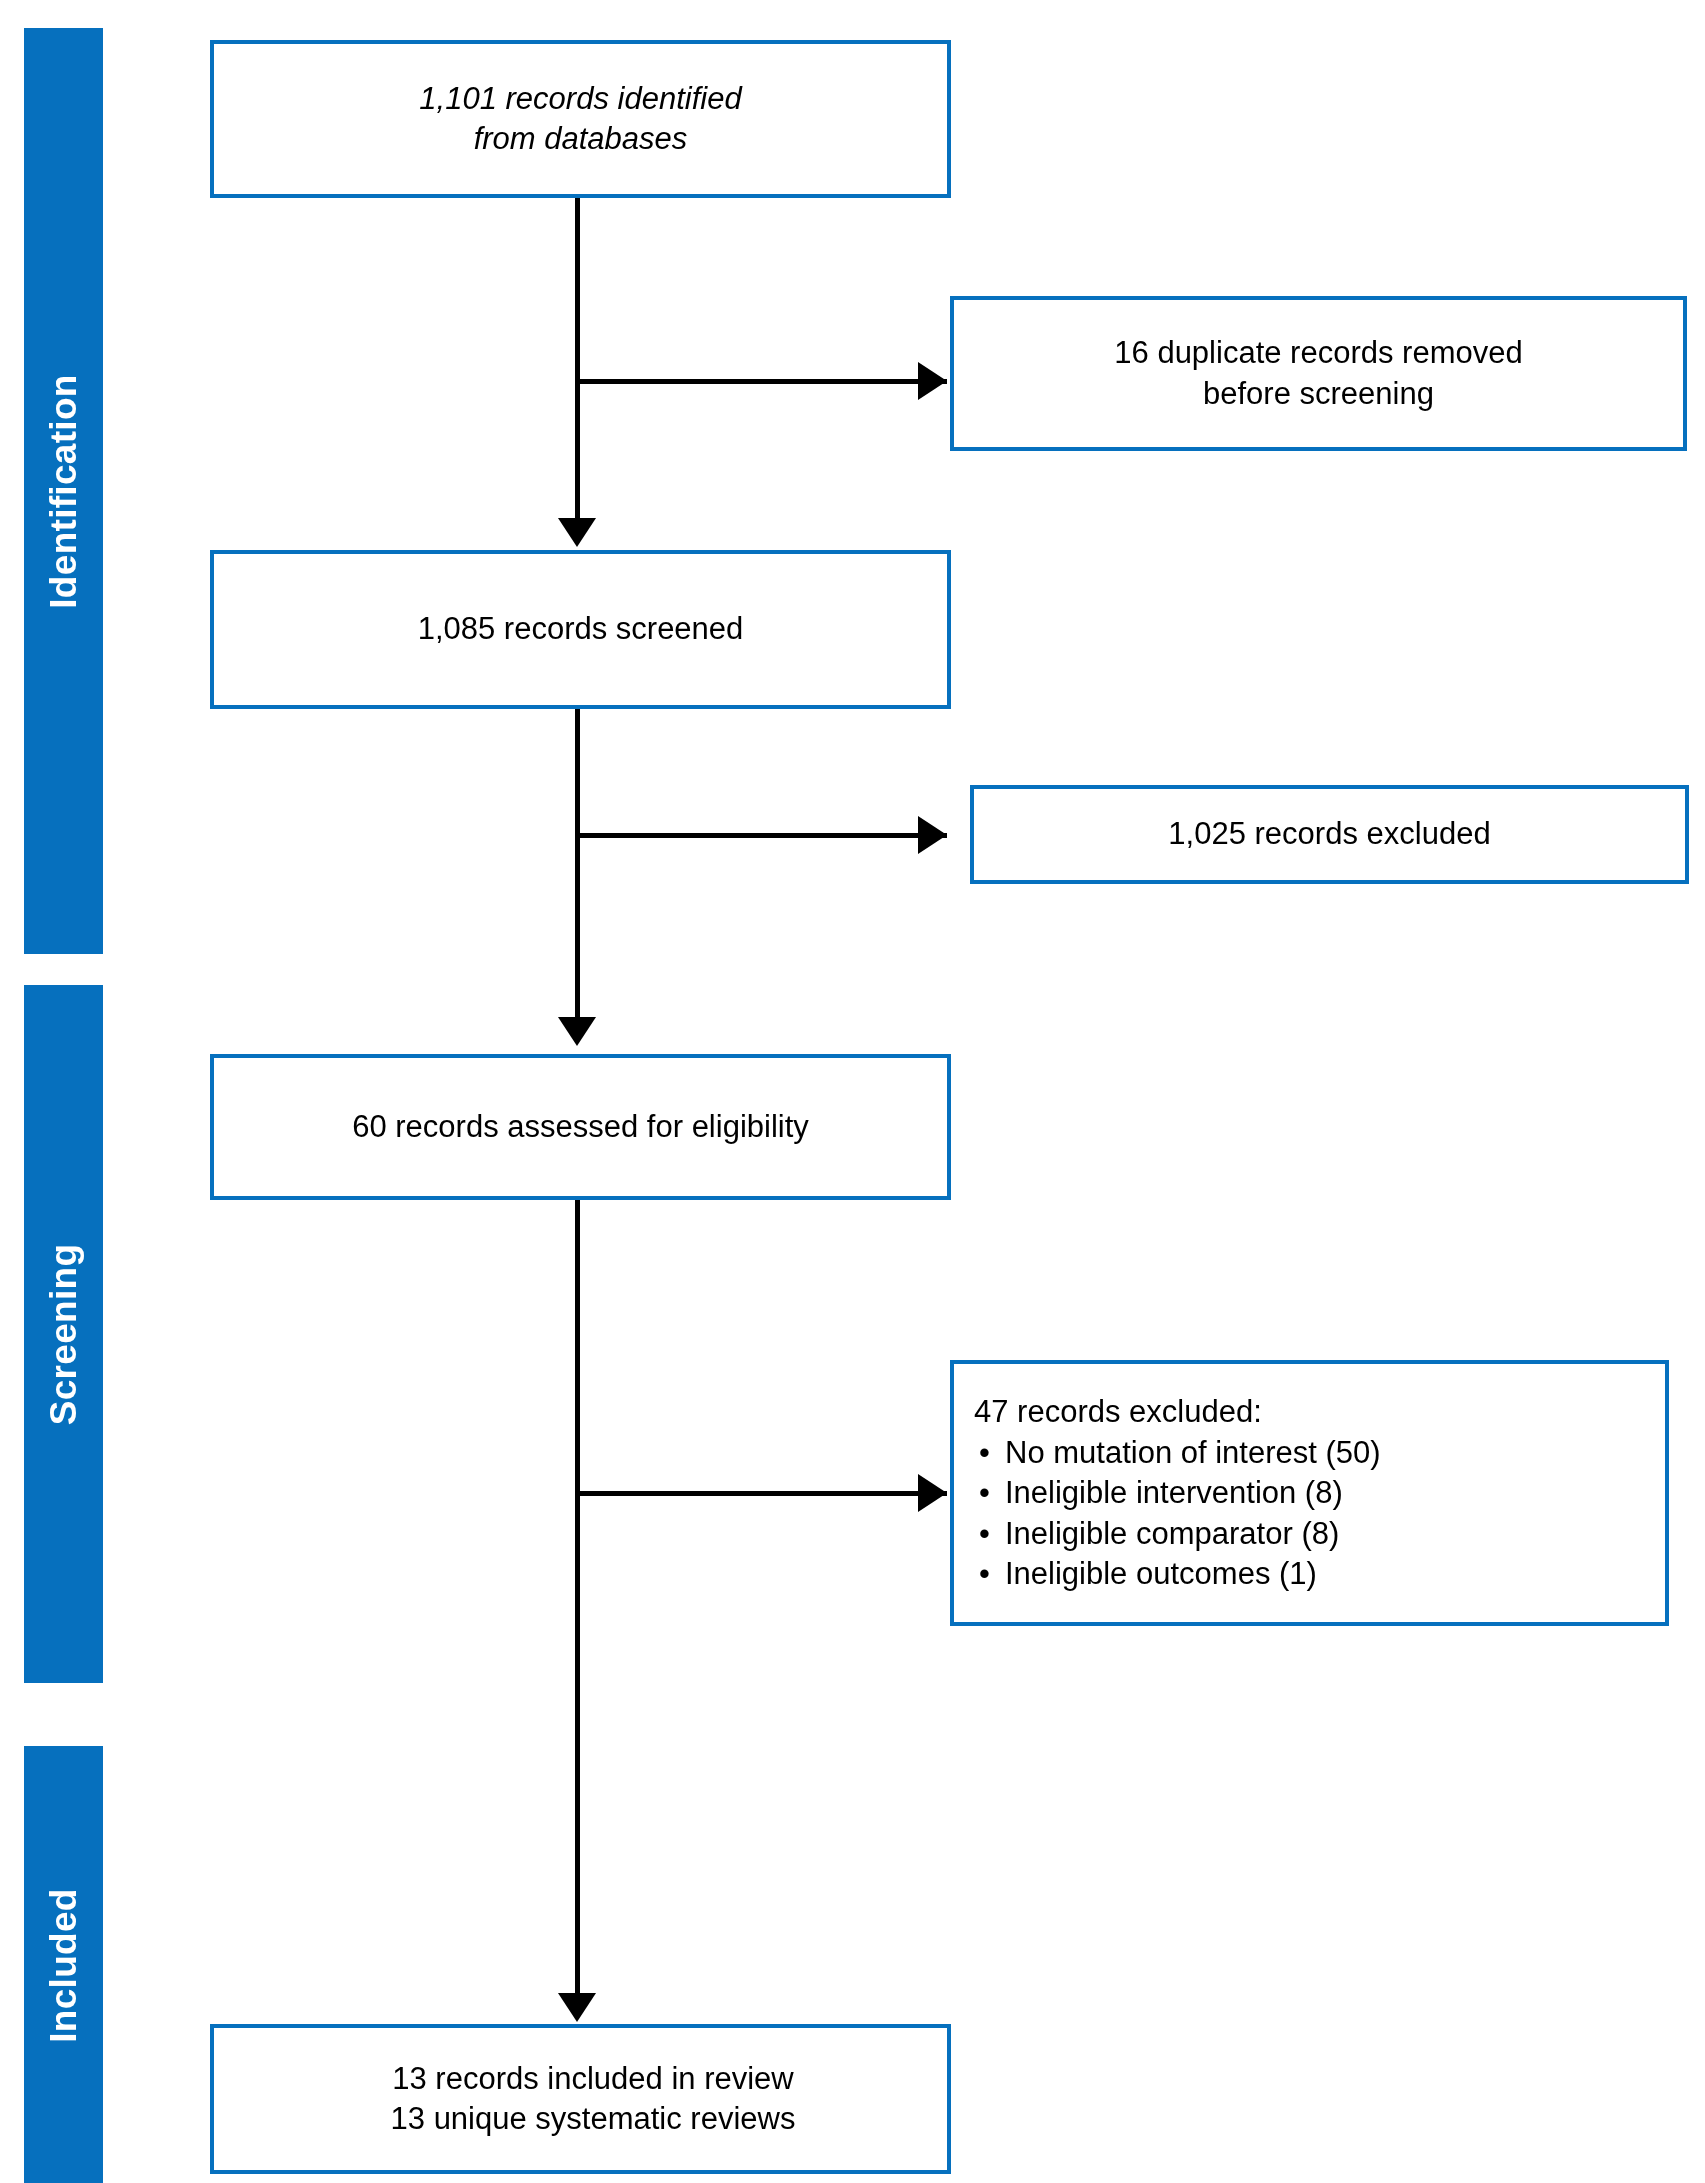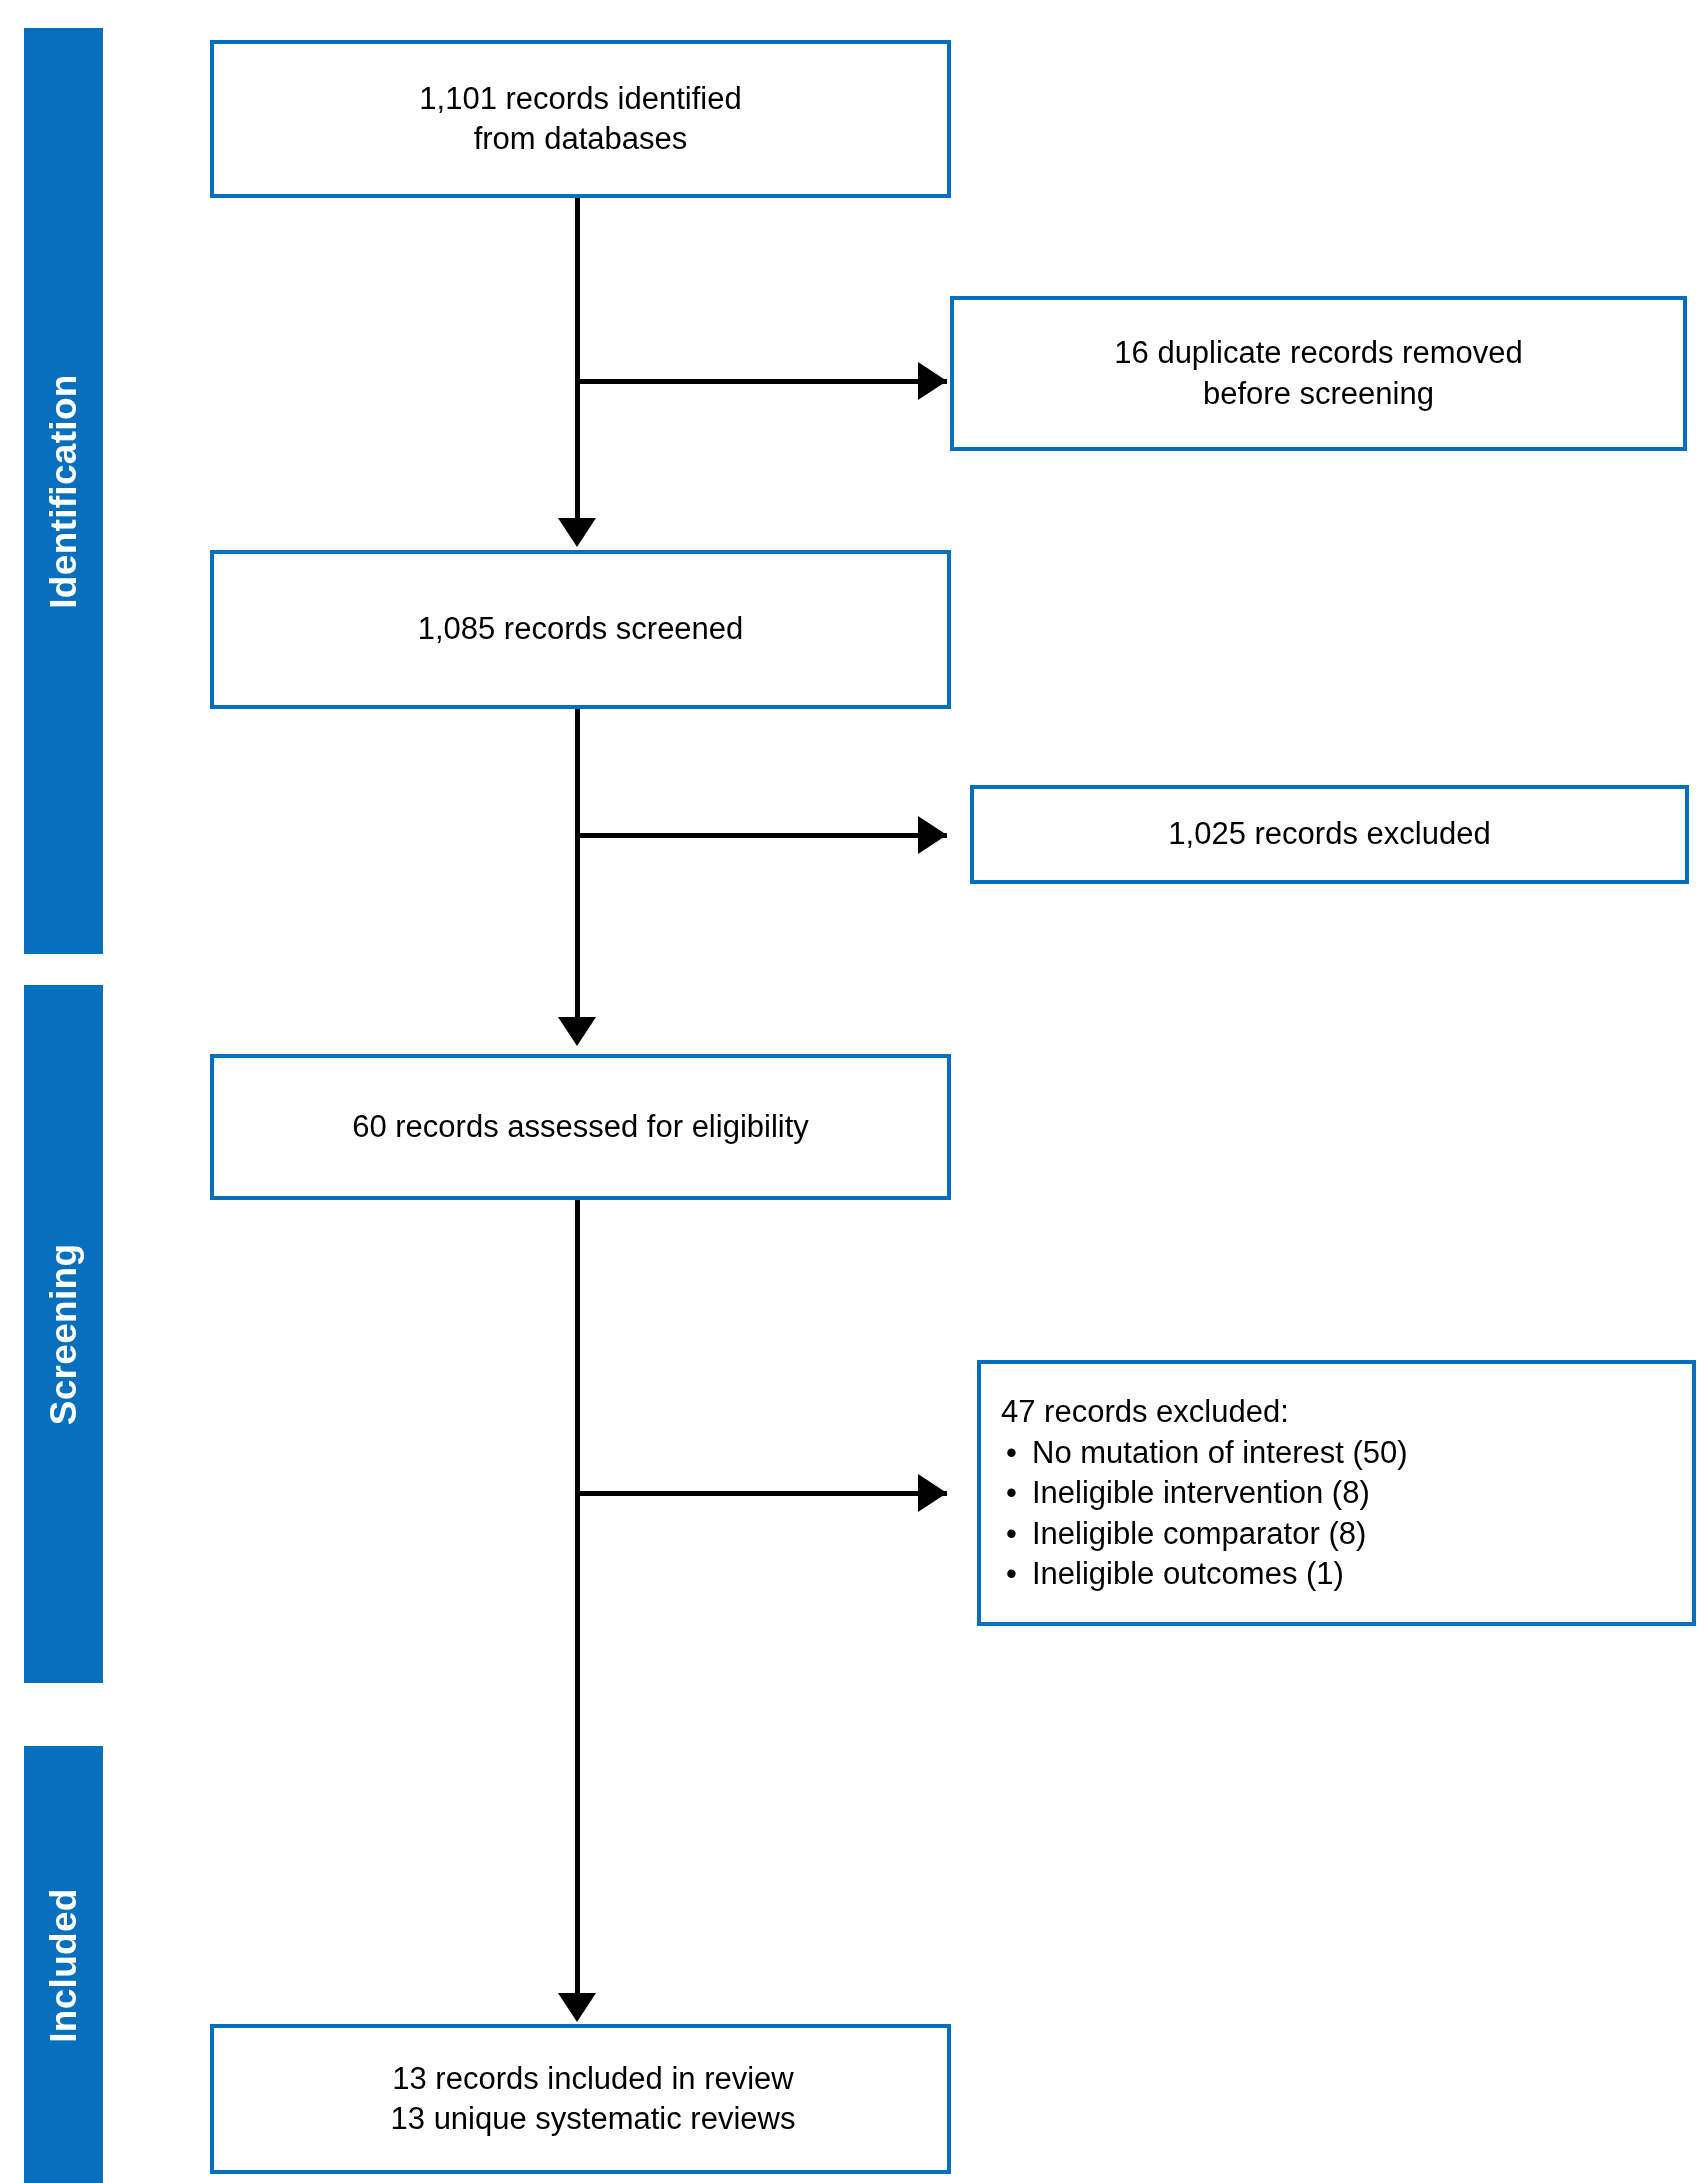--- a/index.html
+++ b/index.html
@@ -53,29 +53,28 @@
   }
   .flow-box .box-text {
     font-size: 31px;
     line-height: 1.30;
     text-align: center;
     color: #000000;
     padding: 0 14px;
   }
   .flow-box.left-align {
     justify-content: flex-start;
-    margin-left: 27px;
   }
   .flow-box.left-align .box-text {
     text-align: left;
     padding: 0 0 0 20px;
   }
 
   
-  #box-identified { left: 210px; top: 40px;   width: 741px; height: 158px; }
+  #box-identified { left: 210px; top: 40px;   width: 741px; height: 158px; font-style: italic; }
   #box-screened   { left: 210px; top: 550px; width: 741px; height: 159px; }
   #box-eligibility{ left: 210px; top: 1054px; width: 741px; height: 146px; }
   #box-included   { left: 210px; top: 2024px; width: 741px; height: 150px; padding-left: 25px; }
 
   
   #box-duplicates { left: 950px; top: 296px;  width: 737px; height: 155px; }
   #box-excluded1  { left: 950px; top: 785px; width: 719px; height: 99px; margin-left: 20px; }
   #box-excluded2  { left: 950px; top: 1360px; width: 719px; height: 266px; }
 
   

